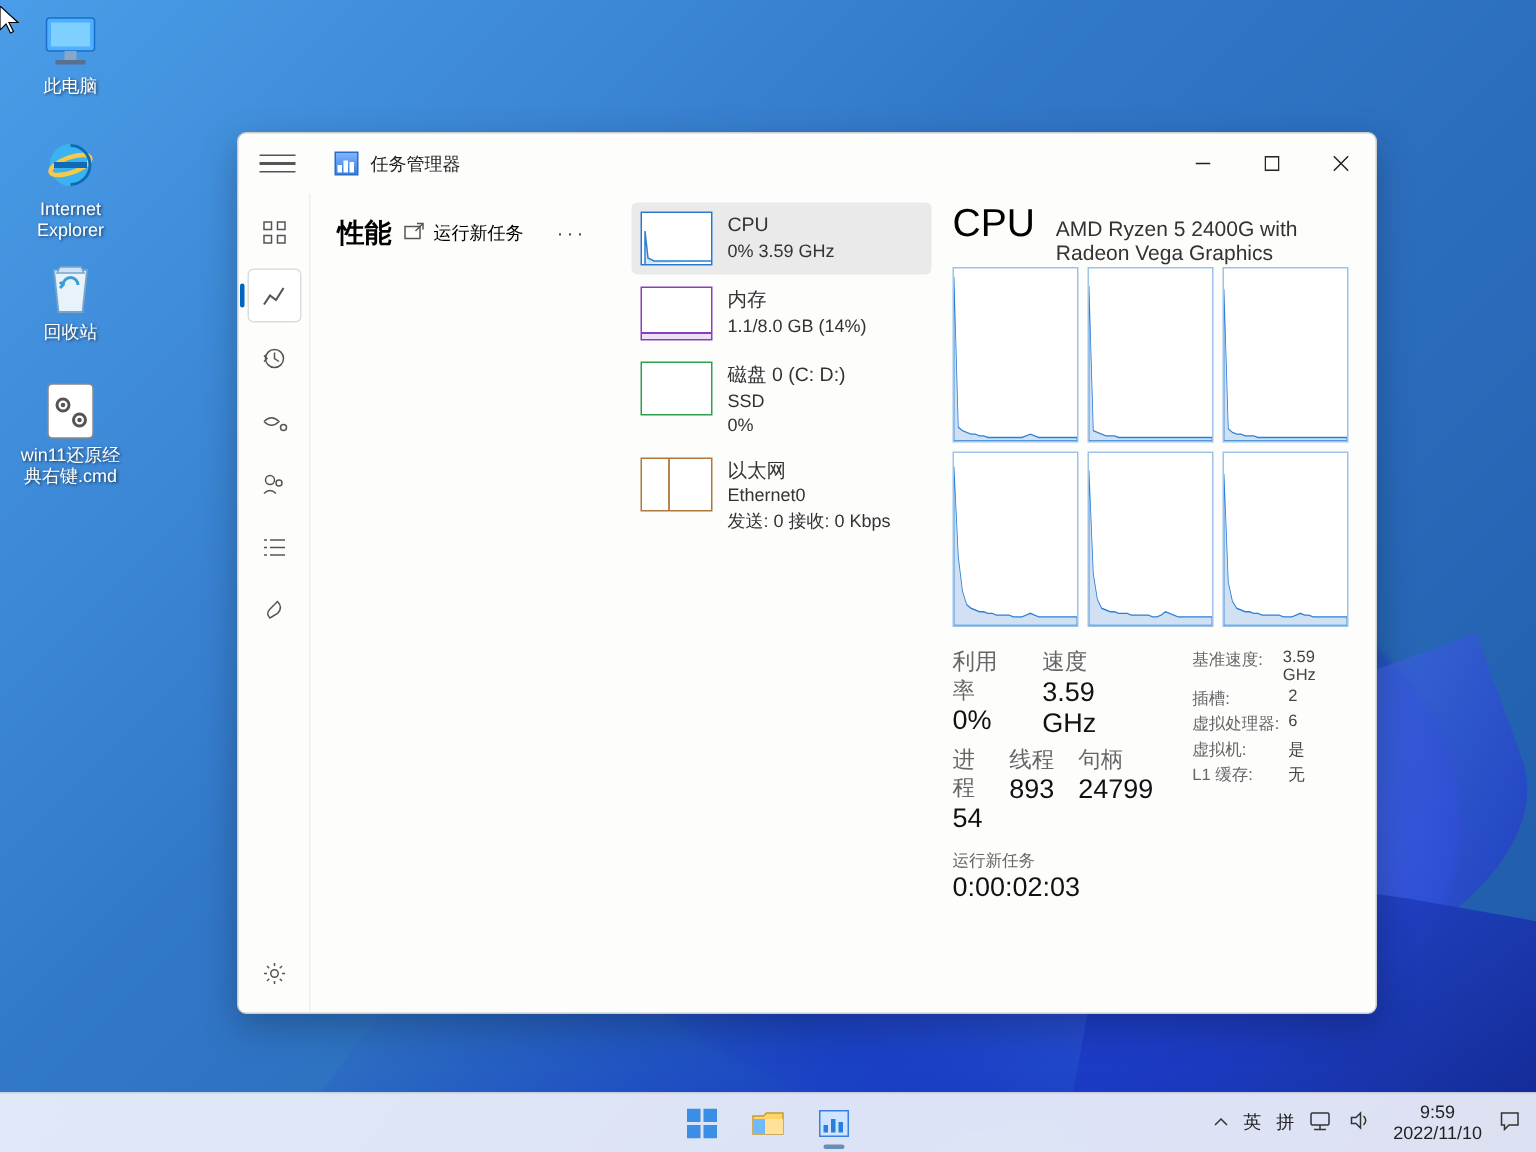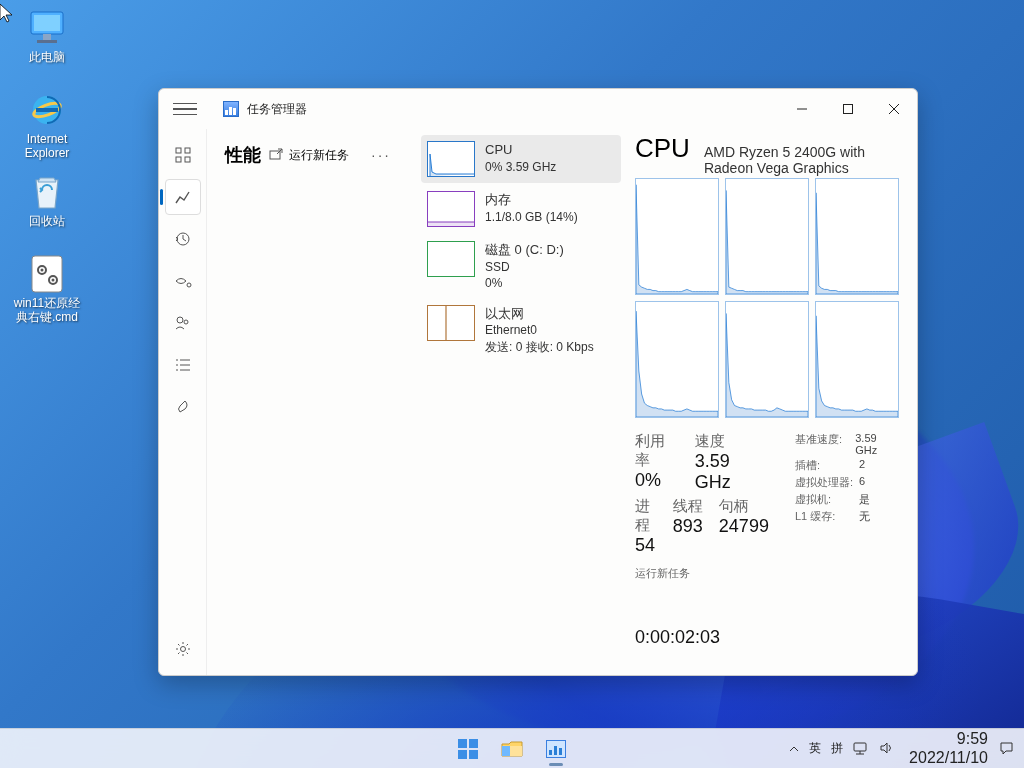--- a/index.html
+++ b/index.html
@@ -75,30 +75,30 @@
 
 .stats { display:flex; margin-top:14px; gap:26px; }
 .statcol .srow { display:flex; gap:16px; margin-bottom:4px; }
 .statcol .label { font-size:15px; color:#666; }
 .statcol .val { font-size:18px; color:#111; margin-top:0; }
 .kvcol { font-size:11px; color:#444; }
 .kvcol .kv { display:flex; margin-bottom:2px; }
 .kvcol .kv .k { width:64px; color:#666; }
 .uptime { margin-top:10px; }
 .uptime .label { font-size:11px; color:#666; }
-.uptime .val { font-size:18px;margin-top:46px; }
+.uptime .val { font-size:18px; }
 
 
 .taskbar { position:absolute; bottom:0; left:0; width:1024px; height:40px; background:rgba(243,245,252,0.9); backdrop-filter: blur(10px); border-top:1px solid rgba(0,0,0,0.1); display:flex; align-items:center; }
 .tb-center { position:absolute; left:50%; transform:translateX(-50%); display:flex; gap:8px; align-items:center; }
 .tb-item { width:36px; height:36px; display:flex; align-items:center; justify-content:center; border-radius:4px; cursor:pointer; position:relative; }
 .tb-item.active::after { content:""; position:absolute; bottom:1px; width:14px; height:3px; background:#6b8db5; border-radius:2px; }
 .tb-right { margin-left:auto; display:flex; align-items:center; gap:10px; padding-right:10px; font-size:11px; color:#222; }
 .tb-right .lang { font-size:12px; }
-.tb-right .clock { text-align:right; line-height:1.15; font-size:16px; margin-left:4px; }
+.tb-right .clock { text-align:center; line-height:1.15; font-size:12px; margin-left:4px; }
 .tb-right .ico { cursor:pointer; }
 </style>
 </head>
 <body>
 
 <div class="bloom">
     <div class="petal p1"></div>
     <div class="petal p2"></div>
   </div>
 

